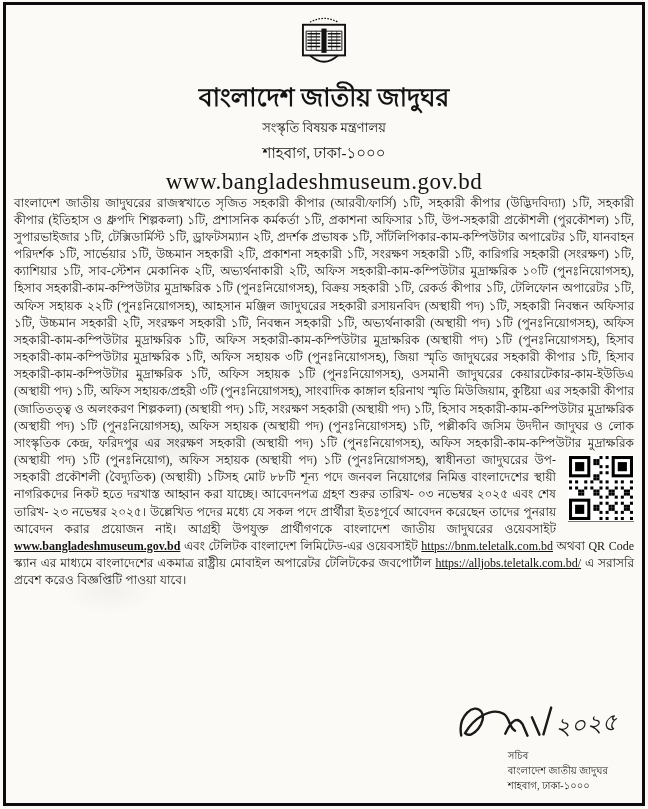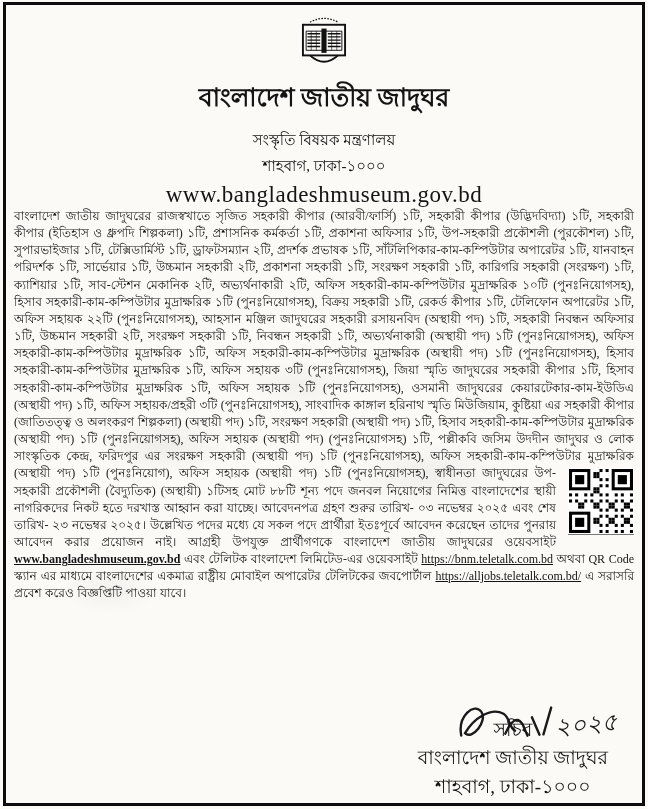--- a/index.html
+++ b/index.html
@@ -14,35 +14,35 @@
     font-family:"Liberation Serif", serif;
     color:#141414;
     overflow:hidden;
   }
   .frame{position:absolute;top:2px;left:3px;right:3px;bottom:3px;border:3px solid #0c0c0c;pointer-events:none;}
   .content{position:absolute;top:6px;left:14px;right:14px;bottom:8px;}
   .hdr{text-align:center;}
   .logo{width:64px;height:60px;margin:6px auto 0;}
   .logo svg{width:100%;height:100%;}
   .org-name{font-size:25px;font-weight:bold;margin-top:12px;line-height:1.15;}
-  .ministry{font-size:15px;margin-top:19px;line-height:1.15;}
+  .ministry{font-size:13px;margin-top:8px;line-height:1.15;}
   .addr{font-size:15px;margin-top:5px;}
   .website{font-size:23px;margin-top:3px;letter-spacing:.5px;}
   .title{font-size:27px;font-weight:bold;margin:8px 0 9px;}
   .bodytext{
     margin:0;text-align:justify;font-size:12px;line-height:1.43;
     word-spacing:.5px;
   }
   .url{color:#141414;text-decoration:underline;font-family:"Liberation Serif",serif;}
   .url.bold{font-weight:bold;}
   .qr{float:right;width:64px;height:64px;margin:3px 0 6px 12px;background:#fff;padding:1px;border-bottom:1px solid #777;}
   .qr svg{width:100%;height:100%;display:block;fill:#000;}
   .signature-scribble{position:absolute;right:14px;bottom:54px;width:170px;height:58px;transform:rotate(-5deg);}
   .signature-scribble svg{width:100%;height:100%;}
-  .sign-block{position:absolute;right:26px;bottom:0;text-align:center;font-size:19px;line-height:1.5;}
+  .sign-block{position:absolute;right:26px;bottom:8px;font-size:10px;line-height:1.5;}
   .ref{position:absolute;left:16px;bottom:16px;font-size:12.5px;color:#222;}
 </style>
 </head>
 <body>
 
 <div class="page">
   <div class="frame"></div>
   <div class="content">
 
     <div class="hdr">

